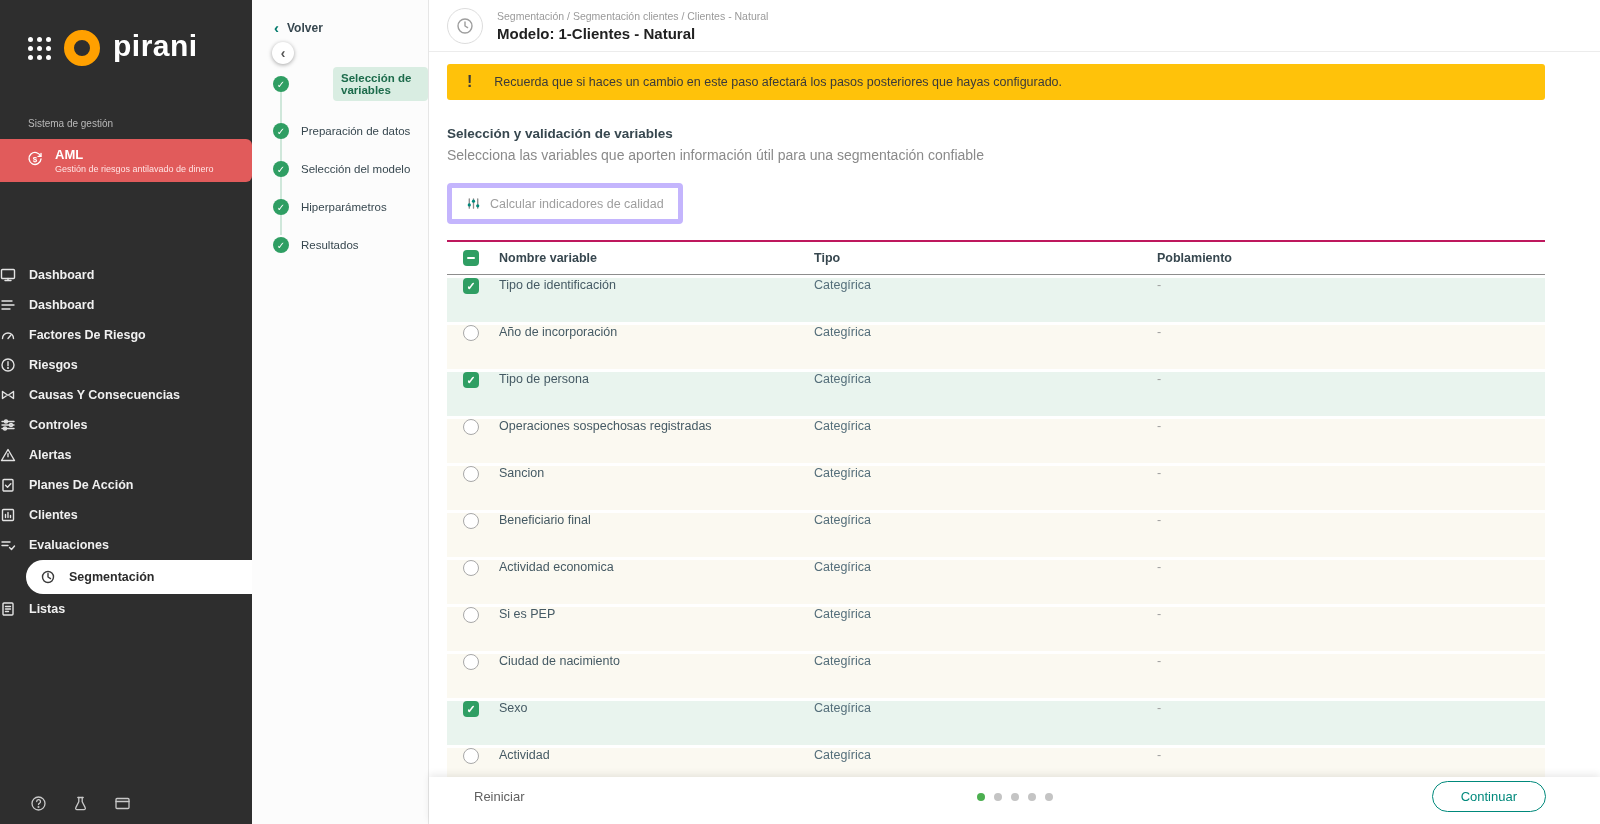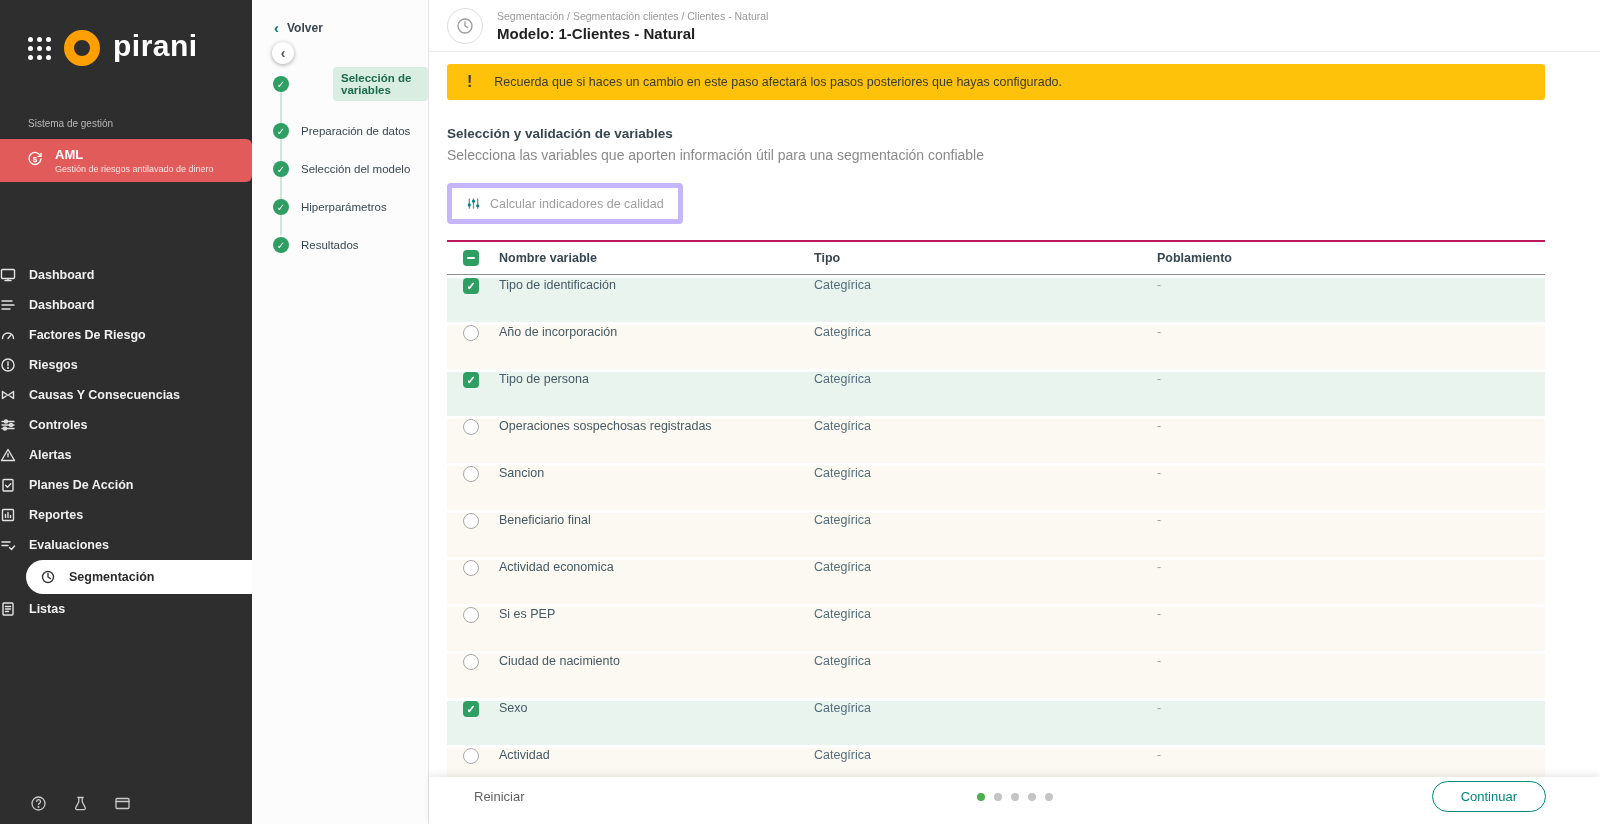--- a/index.html
+++ b/index.html
@@ -177,21 +177,21 @@
           <rect x="3" y="2.5" width="10" height="11.5" rx="1"></rect>
           <path d="M5.5 8.3l2 2 3.3-3.6"></path>
         </svg>
       <span>Planes De Acción</span>
     </div>
     <div class="menu-item">
       <svg viewBox="0 0 16 16">
           <rect x="2.5" y="2.5" width="11" height="11" rx="1"></rect>
           <path d="M5.5 10.5V7.5M8 10.5V5.5M10.5 10.5V8.5"></path>
         </svg>
-      <span>Reportes</span>
+      <span>Clientes</span>
     </div>
     <div class="menu-item">
       <svg viewBox="0 0 16 16">
           <path d="M2 5h8M2 8.5h6"></path>
           <path d="M9.5 10.5l2 2 3-3.5"></path>
         </svg>
       <span>Evaluaciones</span>
     </div>
     <div class="menu-item active">
       <svg viewBox="0 0 16 16">

